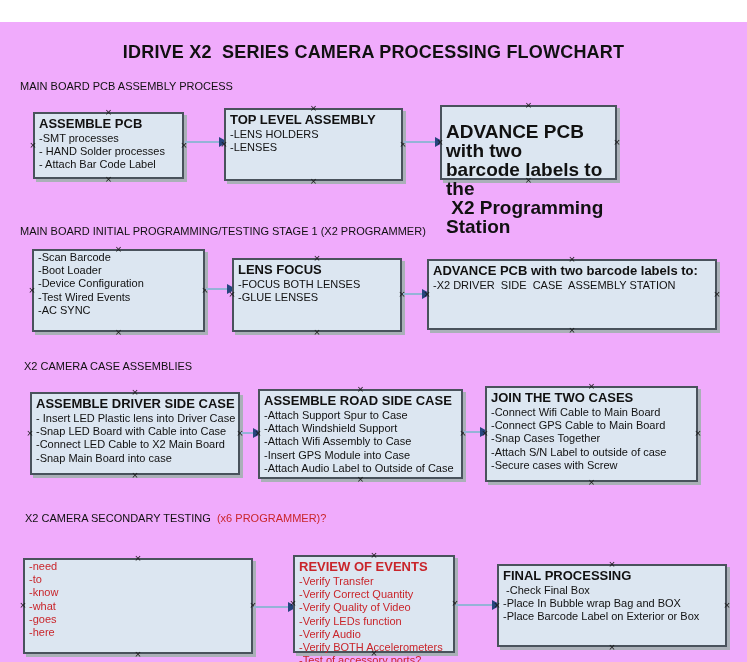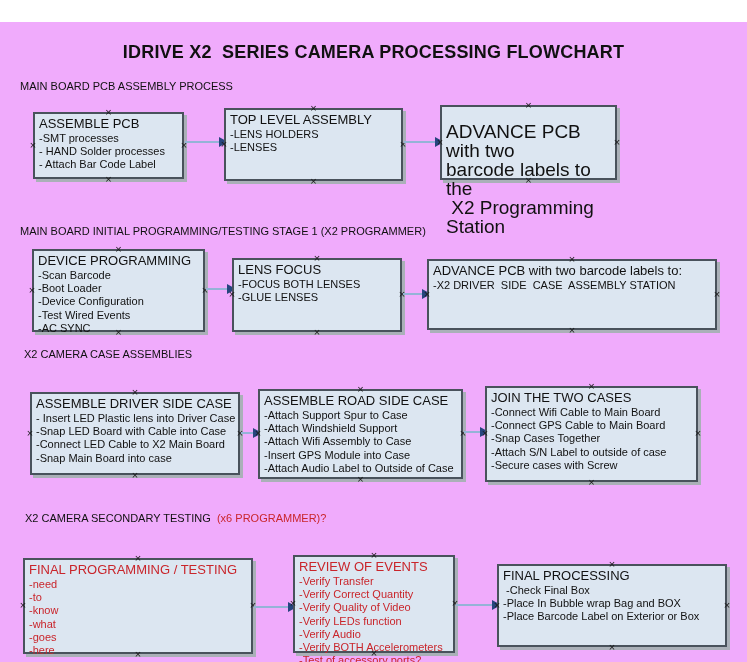--- a/index.html
+++ b/index.html
@@ -15,21 +15,21 @@
     position:absolute; font-weight:normal; font-size:11px; white-space:pre; color:#111;
   }
   .sec-h .redpart { color: var(--red-text, #c9252b); }
   .box {
     position:absolute; box-sizing:border-box;
     background: var(--box-fill, #dce6f1);
     border: 2px solid var(--box-border, #49525c);
     box-shadow: 3px 3px 0 var(--shadow, #aab0b8);
   }
   .bt {
-    font-weight:normal; font-size:13px; line-height:15px; color:#111;
+    font-weight:bold; font-size:13px; line-height:15px; color:#111;
     padding:2px 3px 1px 4px; white-space:pre-wrap;
   }
   .bt.big { font-size:19px; line-height:19px; padding-top:15px; }
   .bi {
     font-size:11px; line-height:13.2px; color:#111;
     padding-left:4px; white-space:pre;
   }
   .box.red .bt, .box.red .bi { color: var(--red-text, #c9252b); }
   .handle {
     position:absolute; font-size:11px; line-height:10px; width:8px; height:10px;
@@ -96,21 +96,20 @@
  X2 Programming Station</div>
   <span class="handle h-t">×</span>
       <span class="handle h-b">×</span>
       <span class="handle h-l">×</span>
       <span class="handle h-r">×</span>
     </div>
 
   <div class="sec-h" style="left:20px; top:203px;"><span>MAIN BOARD INITIAL PROGRAMMING/TESTING STAGE 1 (X2 PROGRAMMER)</span></div>
 
   <div class="box" style="left:32px; top:227px; width:173px; height:83px;">
-    <div class="bt">DEVICE PROGRAMMING</div>
     <div class="bi">-Scan Barcode</div>
     <div class="bi">-Boot Loader</div>
     <div class="bi">-Device Configuration</div>
     <div class="bi">-Test Wired Events</div>
     <div class="bi">-AC SYNC</div>
   <span class="handle h-t">×</span>
       <span class="handle h-b">×</span>
       <span class="handle h-l">×</span>
       <span class="handle h-r">×</span>
     </div>
@@ -137,21 +136,21 @@
 
   <div class="box" style="left:427px; top:237px; width:290px; height:71px;">
     <div class="bt">ADVANCE PCB with two barcode labels to:</div>
     <div class="bi">-X2 DRIVER  SIDE  CASE  ASSEMBLY STATION</div>
   <span class="handle h-t">×</span>
       <span class="handle h-b">×</span>
       <span class="handle h-l">×</span>
       <span class="handle h-r">×</span>
     </div>
 
-  <div class="sec-h" style="left:24px; top:326px;"><span>X2 CAMERA CASE ASSEMBLIES</span></div>
+  <div class="sec-h" style="left:24px; top:338px;"><span>X2 CAMERA CASE ASSEMBLIES</span></div>
 
   <div class="box" style="left:30px; top:370px; width:210px; height:83px;">
     <div class="bt">ASSEMBLE DRIVER SIDE CASE</div>
     <div class="bi">- Insert LED Plastic lens into Driver Case</div>
     <div class="bi">-Snap LED Board with Cable into Case</div>
     <div class="bi">-Connect LED Cable to X2 Main Board</div>
     <div class="bi">-Snap Main Board into case</div>
   <span class="handle h-t">×</span>
       <span class="handle h-b">×</span>
       <span class="handle h-l">×</span>
@@ -190,21 +189,20 @@
     <div class="bi">-Secure cases with Screw</div>
   <span class="handle h-t">×</span>
       <span class="handle h-b">×</span>
       <span class="handle h-l">×</span>
       <span class="handle h-r">×</span>
     </div>
 
   <div class="sec-h" style="left:25px; top:490px;"><span>X2 CAMERA SECONDARY TESTING  </span><span class="redpart">(x6 PROGRAMMER)?</span></div>
 
   <div class="box red" style="left:23px; top:536px; width:230px; height:96px;">
-    <div class="bt">FINAL PROGRAMMING / TESTING</div>
     <div class="bi">-need</div>
     <div class="bi">-to</div>
     <div class="bi">-know</div>
     <div class="bi">-what</div>
     <div class="bi">-goes</div>
     <div class="bi">-here</div>
   <span class="handle h-t">×</span>
       <span class="handle h-b">×</span>
       <span class="handle h-l">×</span>
       <span class="handle h-r">×</span>

